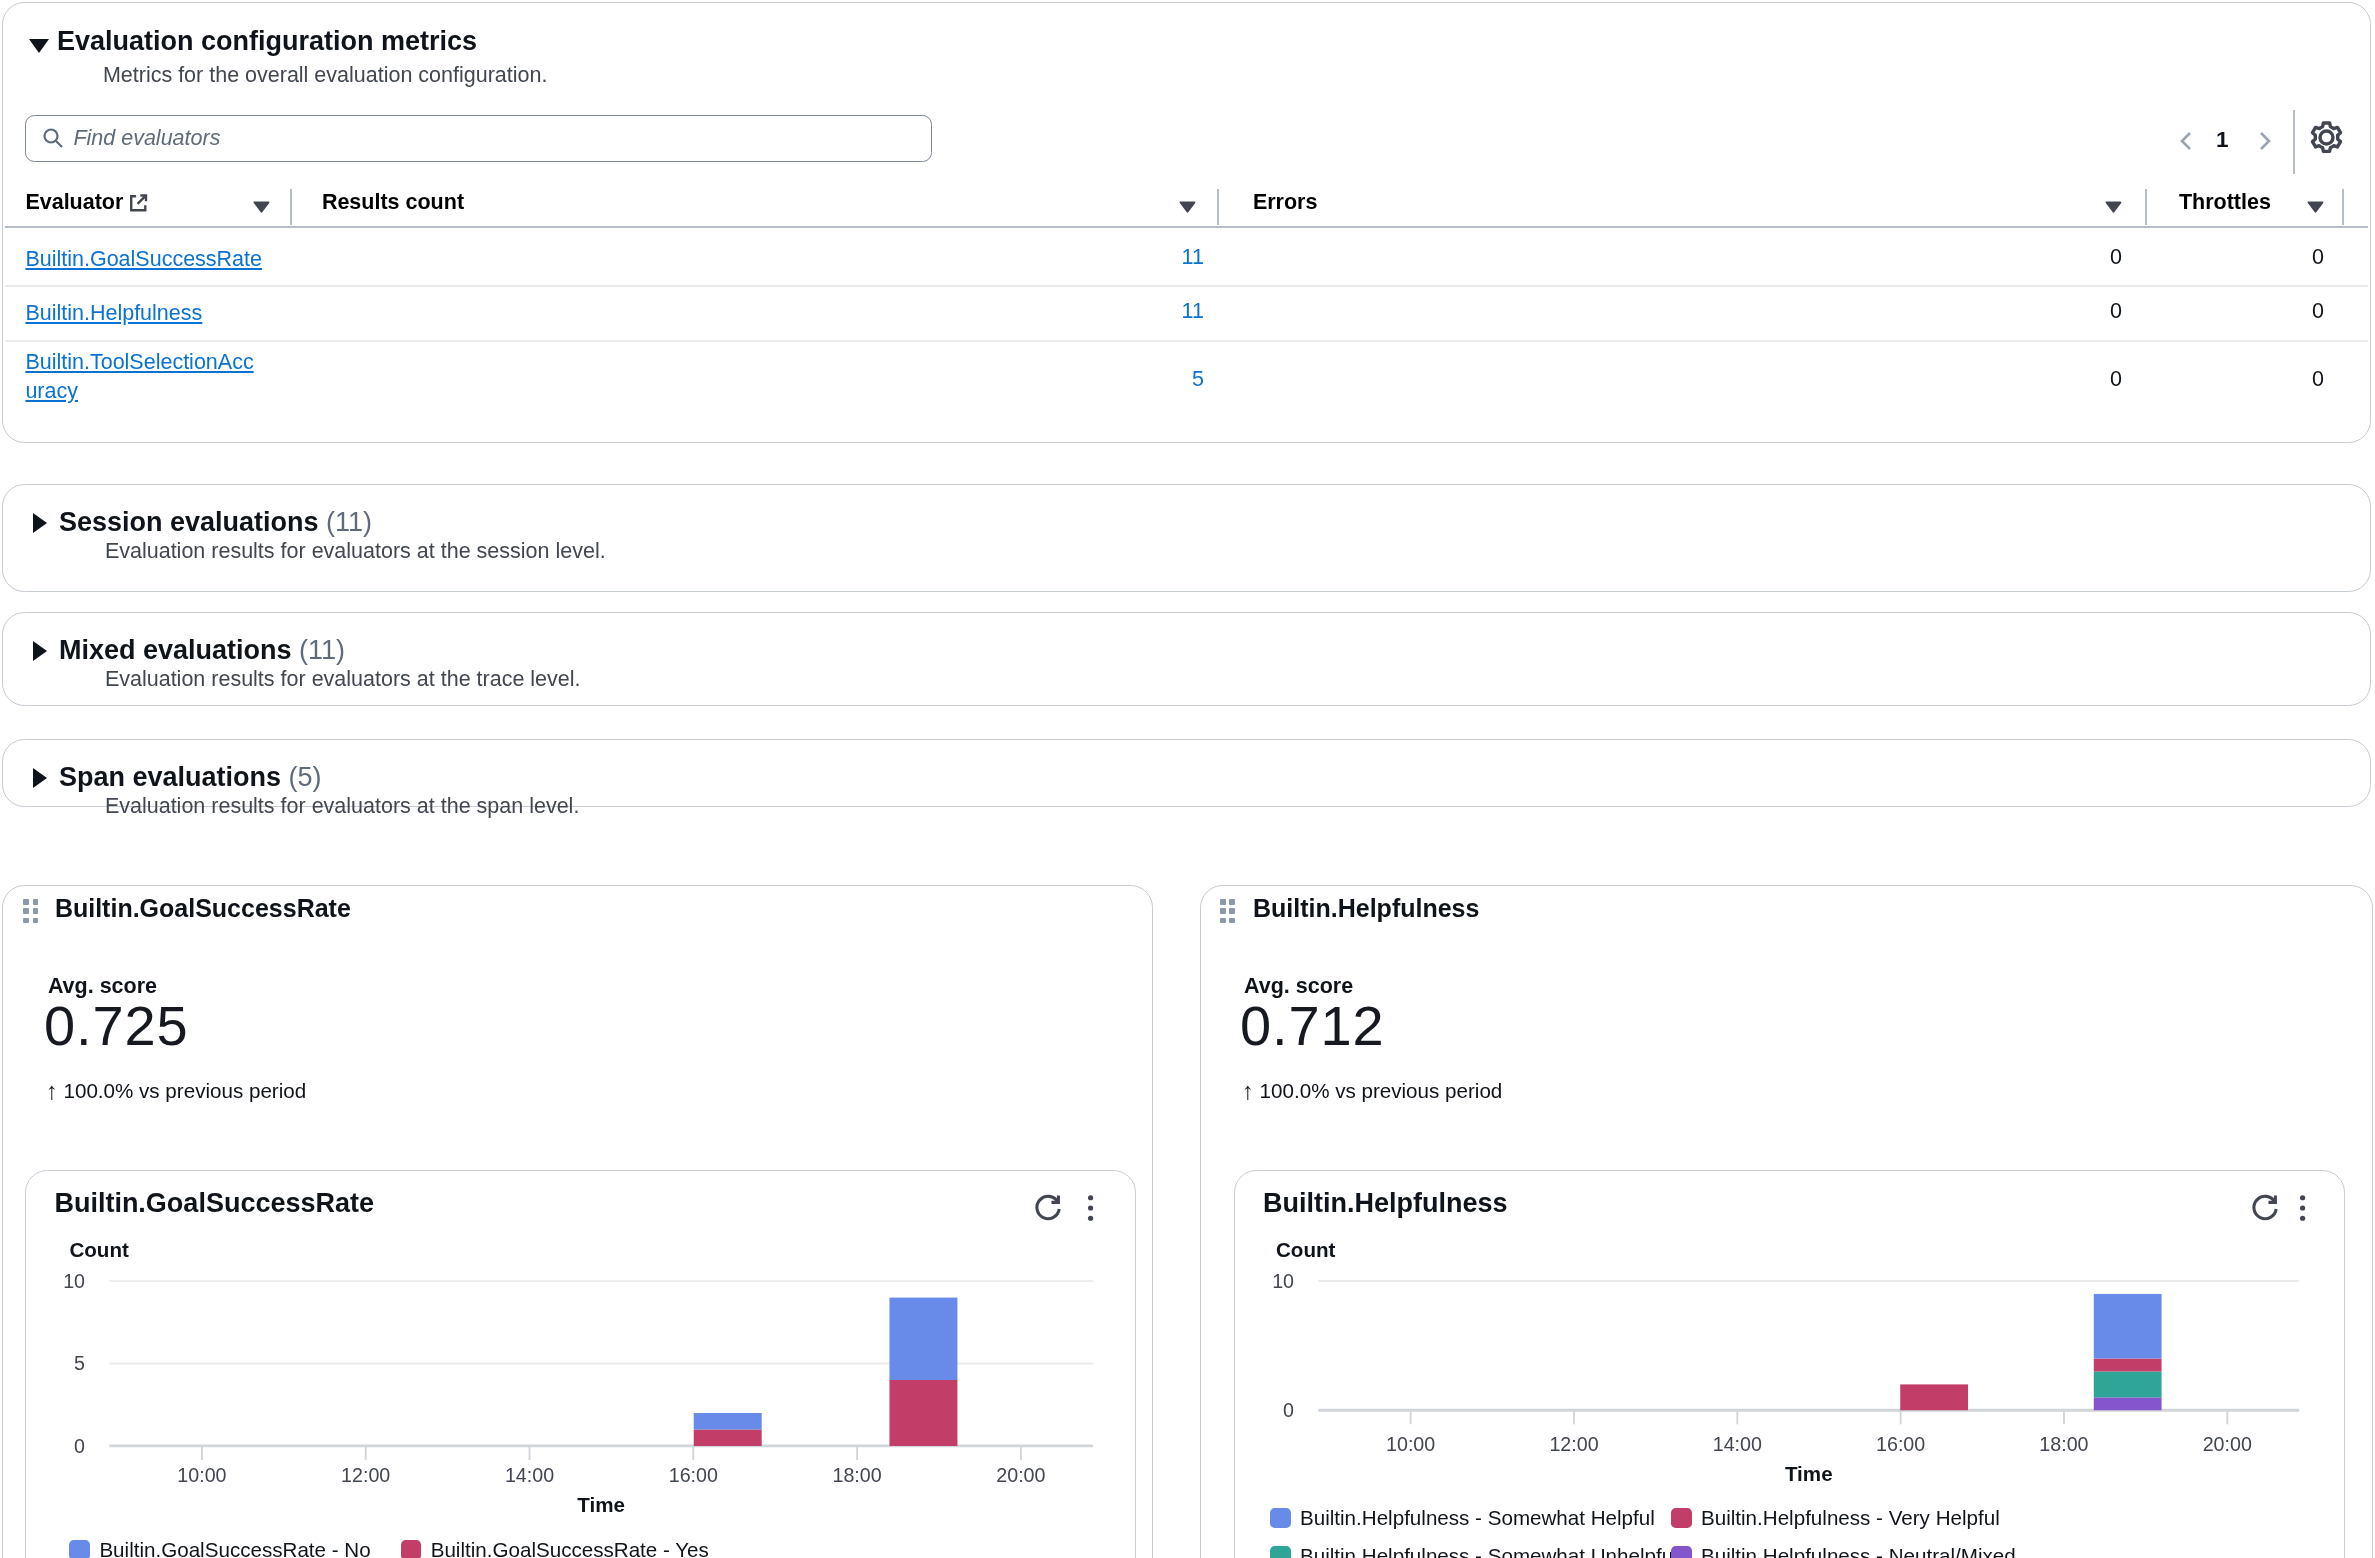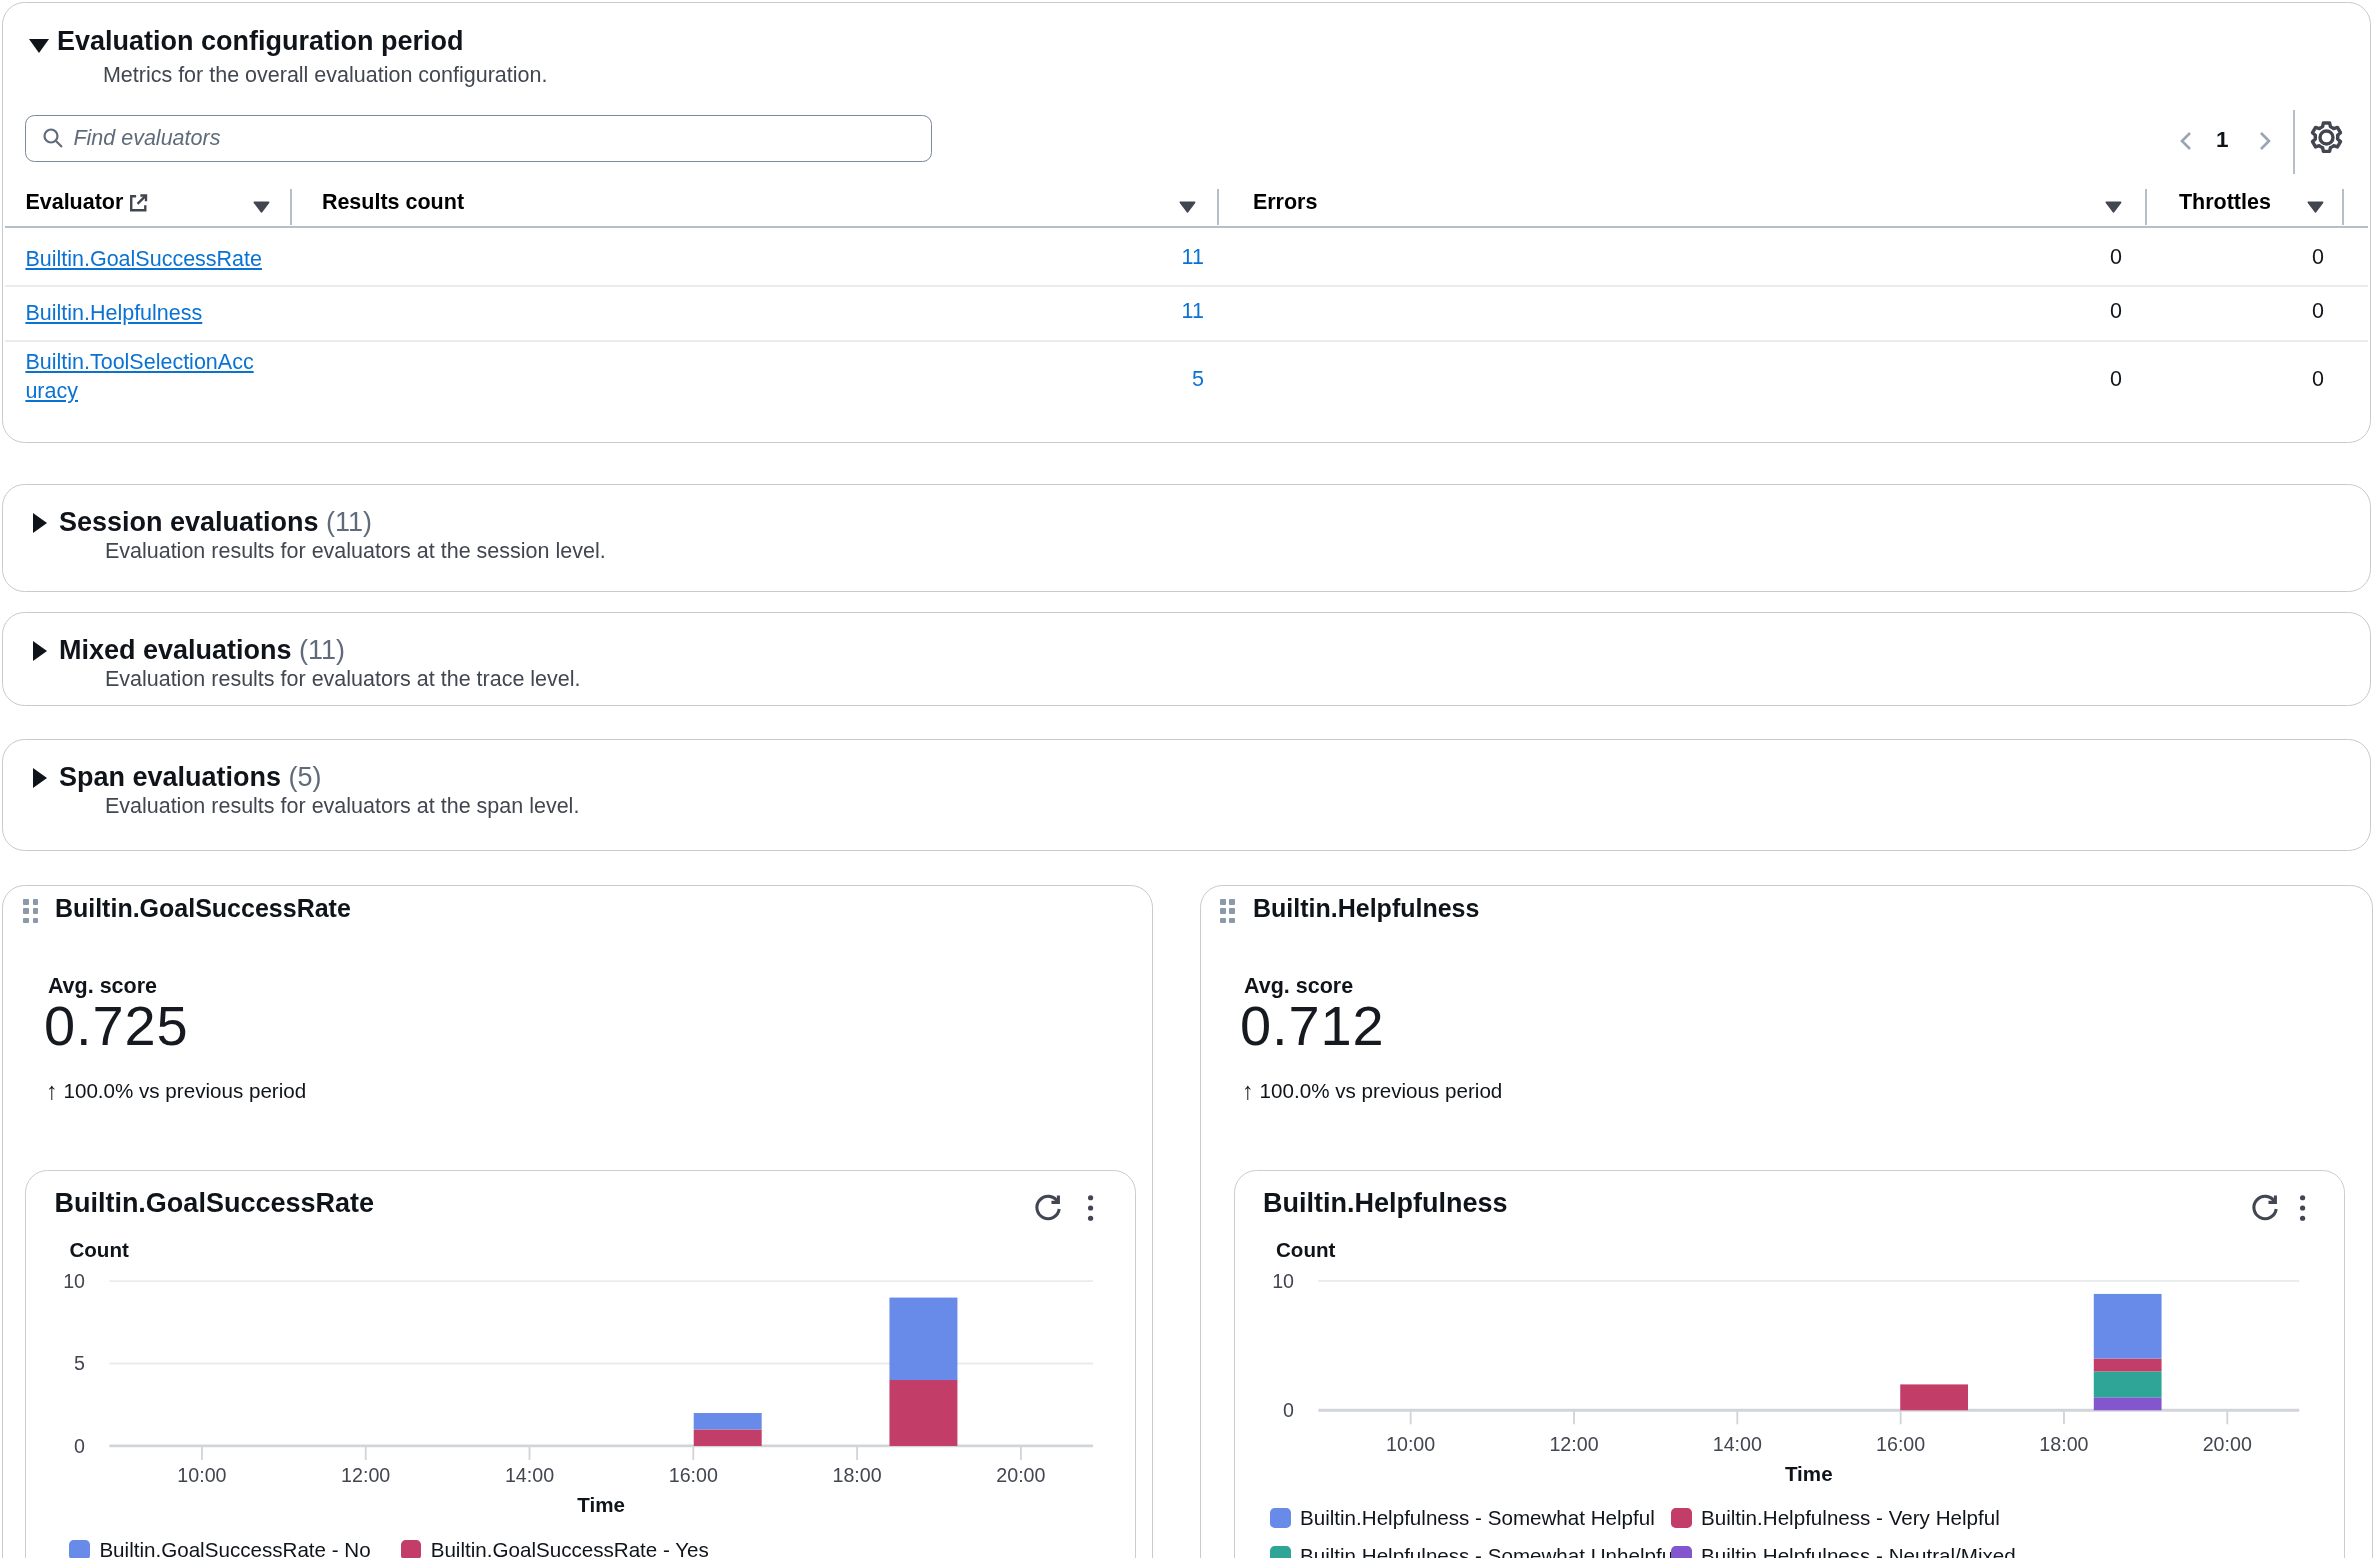--- a/index.html
+++ b/index.html
@@ -50,21 +50,21 @@
 </style>
 </head>
 <body>
 
 <div id="stage">
 
   <div class="card" style="left:1.9px;top:1.9px;width:2369px;height:441px;">
     <div class="abs" style="left:26px;top:36px;">
         <div class="tri-down"></div>
       </div>
-    <div class="abs section-title" style="left:54px;top:22.5px;">Evaluation configuration period</div>
+    <div class="abs section-title" style="left:54px;top:22.5px;">Evaluation configuration metrics</div>
     <div class="abs section-desc" style="left:56px;top:60px;">Metrics for the overall evaluation configuration.</div>
 
     <div class="search-box">
       <span class="abs" style="position:static;margin-left:15px;display:flex;">
         <svg width="24" height="24" viewBox="0 0 24 24" fill="none" stroke="#5f6b7a" stroke-width="2.2">
             <circle cx="10" cy="10" r="6.5"></circle>
             <line x1="15" y1="15" x2="21" y2="21"></line>
           </svg>
       </span>
       <input type="text" placeholder="Find evaluators" style="">
@@ -168,21 +168,21 @@
     <div class="abs" style="left:30px;top:28px;">
         <div class="tri-right"></div>
       </div>
     <div class="abs section-title" style="left:56px;top:20.6px;">
       <span>Mixed evaluations</span>
       <span class="section-count">(11)</span>
     </div>
     <div class="abs section-desc" style="left:58px;top:54px;">Evaluation results for evaluators at the trace level.</div>
   </div>
 
-  <div class="card" style="left:1.9px;top:739px;width:2369px;height:112px;">
+  <div class="card" style="left:1.9px;top:739px;width:2369px;height:68px;">
     <div class="abs" style="left:30px;top:28px;">
         <div class="tri-right"></div>
       </div>
     <div class="abs section-title" style="left:56px;top:20.6px;">
       <span>Span evaluations</span>
       <span class="section-count">(5)</span>
     </div>
     <div class="abs section-desc" style="left:58px;top:54px;">Evaluation results for evaluators at the span level.</div>
   </div>
 

